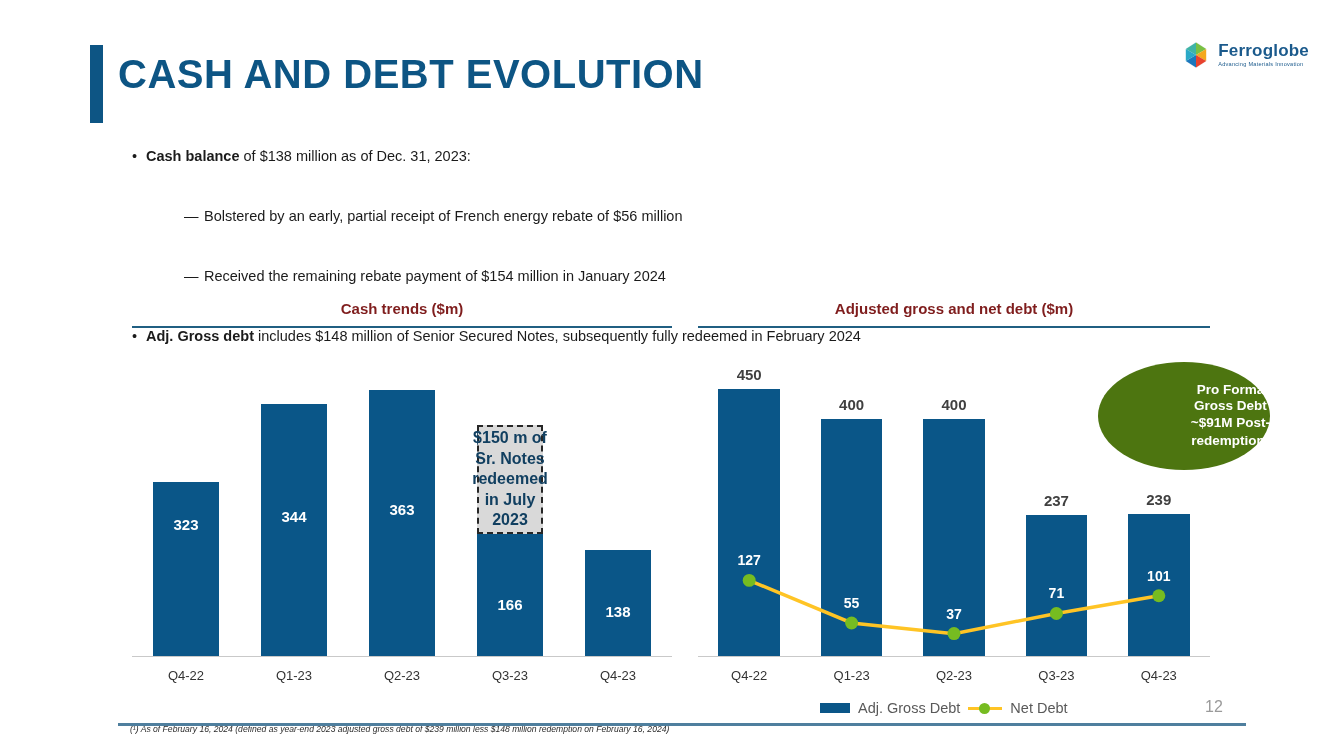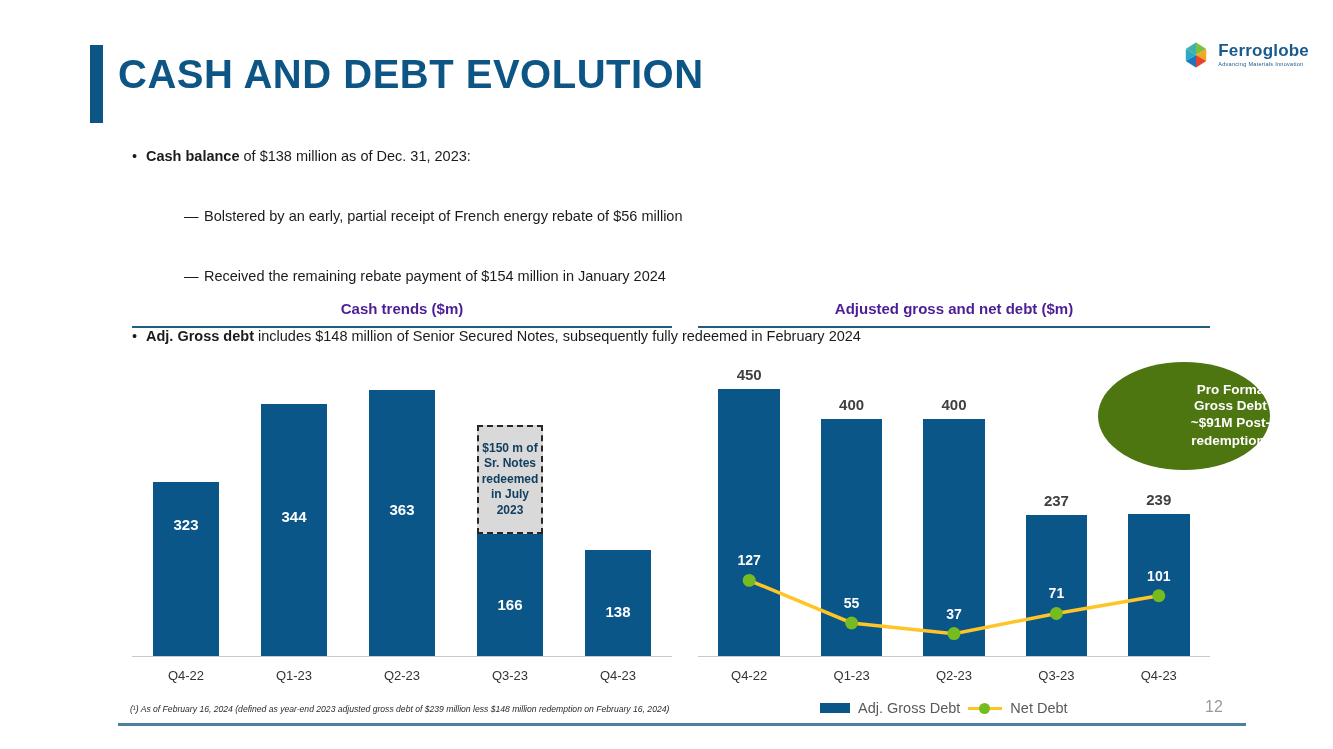--- a/index.html
+++ b/index.html
@@ -40,21 +40,21 @@
   .b2{display:flex;font-size:14.5px;color:#1b1b1b;margin-left:52px;}
   .b2 .dash{width:20px;flex:0 0 20px;}
   .sp-lvl1{height:44px;}
   .sp-lvl2{height:44px;}
 
   
   .panel{position:absolute;top:300px;}
   .panel-left{left:132px;width:540px;}
   .panel-right{left:698px;width:512px;}
   .chart-title{
-    text-align:center;font-size:15px;font-weight:bold;color:#4c1d95;
+    text-align:center;font-size:15px;font-weight:bold;color:#7f1d1d;
     margin:0 0 9px 0;
   }
   .chart-rule{height:2px;background:#205f82;width:100%;}
 
   
   .chartbox{position:relative;height:345px;margin-top:14px;}
   .axis{position:absolute;left:0;right:0;bottom:30px;height:1.5px;background:#c9c9c9;}
   .plot{position:absolute;left:0;right:0;bottom:31.5px;top:0;}
   .bar{
     position:absolute;bottom:0;background:#0a5688;
@@ -70,42 +70,42 @@
   .xtick{
     position:absolute;bottom:4px;text-align:center;
     font-size:13px;color:#333333;
   }
 
   
   .ghost{
     position:absolute;background:#d9d9d9;border:2px dashed #262626;
     box-sizing:border-box;
     display:flex;align-items:center;justify-content:center;
-    text-align:center;font-size:12px;font-weight:bold;color:#113f60;
+    text-align:center;font-size:16px;font-weight:bold;color:#113f60;
     line-height:1.28;
   }
 
   
   .callout{
     position:absolute;background:#4d7510;border-radius:50%;
     display:flex;align-items:center;justify-content:flex-end;text-align:center;
     color:#ffffff;font-size:13.5px;font-weight:bold;line-height:1.22;
   }
   .callout sup{font-size:9px;vertical-align:super;}
 
   
   .lineLayer{position:absolute;left:0;top:0;width:100%;height:100%;overflow:visible;}
   .pt-lbl{
     position:absolute;text-align:center;font-size:14px;font-weight:bold;color:#ffffff;
     transform:translateX(-50%);
   }
 
   
   .footnote{
-    position:absolute;left:130px;top:704px;width:670px;
+    position:absolute;left:130px;top:724px;width:670px;
     font-size:8.6px;font-style:italic;color:#2b2b2b;
   }
   .legend{
     position:absolute;left:820px;top:700px;
     display:flex;align-items:center;gap:8px;font-size:14.5px;color:#595959;
   }
   .lg-swatch{width:30px;height:10px;background:#0a5688;display:inline-block;}
   .lg-line{position:relative;width:34px;height:12px;display:inline-block;}
   .lg-line i{position:absolute;left:0;top:5px;width:34px;height:3px;background:#ffc425;display:block;}
   .lg-line b{position:absolute;left:11px;top:1px;width:11px;height:11px;border-radius:50%;background:#76bc21;display:block;}

